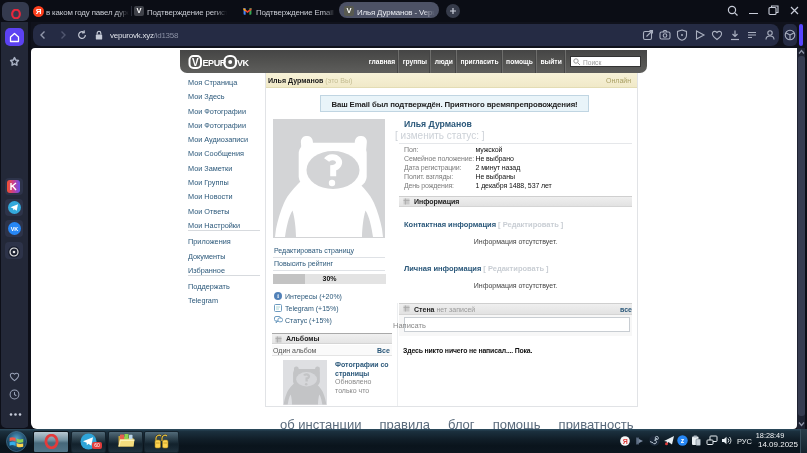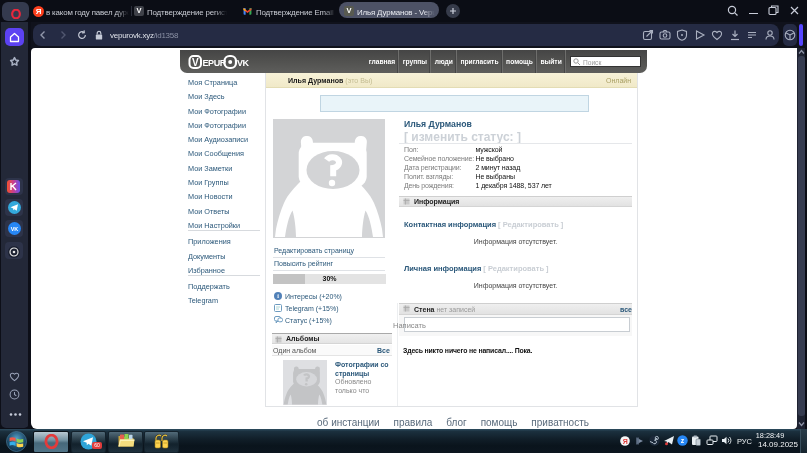--- a/index.html
+++ b/index.html
@@ -223,24 +223,25 @@
 <div class="mi">Избранное</div>
 <div class="msep"></div>
 <div class="mi">Поддержать</div>
 <div class="mi">Telegram</div>
 </div>
 
 <div class="abs" style="left:265px;top:73px;width:373px;height:333.5px;background:#fff;border:1px solid #e1e3e6;border-top:none"></div>
 <div class="abs" style="left:397px;top:303px;width:1px;height:103px;background:#eceef0"></div>
 
 <div class="abs" style="left:266px;top:73px;width:371px;height:15px;background:linear-gradient(180deg,#f7f2d8 0%,#f0e9c8 100%);border-bottom:1px solid #e3dcb4"></div>
-<div class="abs" style="left:288px;top:76.5px;font-size:7.1px;font-weight:bold;color:#1a1a1a">Илья Дурманов <span style="font-weight:normal;color:#c3bc92">(это Вы)</span></div>
+<div class="abs" style="left:268px;top:76.5px;font-size:7.1px;font-weight:bold;color:#1a1a1a">Илья Дурманов <span style="font-weight:normal;color:#c3bc92">(это Вы)</span></div>
 <div class="abs" style="left:606px;top:77px;font-size:7px;color:#a89e62">Онлайн</div>
 
 <div class="abs" style="left:320px;top:95px;width:269px;height:17px;background:#e9f4f9;border:1px solid #c0d5e2"></div>
+<div class="abs" style="left:320px;top:99.5px;width:269px;text-align:center;font-size:7.8px;font-weight:bold;color:#222;letter-spacing:-0.1px">Ваш Email был подтверждён. Приятного времяпрепровождения!</div>
 
 <svg class="abs" style="left:273px;top:119px" width="112" height="119" viewBox="0 0 112 119">
 <rect width="112" height="119" fill="#d3d4d6"></rect>
 <rect x="28.3" y="17" width="12" height="22" rx="5.5" fill="#fff" transform="rotate(-5 34.3 28)"></rect>
 <rect x="81.4" y="17" width="12" height="22" rx="5.5" fill="#fff" transform="rotate(5 87.4 28)"></rect>
 <rect x="25.7" y="23.7" width="68" height="44.5" rx="11" fill="#fff"></rect>
 <path d="M28,62 C22,68 15,75 11,84 C7.5,92 4.5,102 3,110 L2,118 L12,118 C13.5,108 15.5,98 19.5,91.5 C21.5,98 22.8,108 23,118 L89,118 C89.2,108 90.5,98 92.5,91.5 C96.5,98 98.5,108 100,118 L110,118 L109,110 C107.5,102 104.5,92 101,84 C97,75 90,68 84,62 Z" fill="#fff"></path>
 <ellipse cx="60" cy="51" rx="26.5" ry="19" fill="#d3d4d6"></ellipse>
 <path d="M53.6,41 A6.6,5.4 0 1 1 60.2,48.9 L60.2,57.2" stroke="#fff" stroke-width="6" fill="none"></path>
 <circle cx="59" cy="64" r="3.2" fill="#fff"></circle>
@@ -290,21 +291,21 @@
 <path d="M28,62 C22,68 15,75 11,84 C7.5,92 4.5,102 3,110 L2,118 L12,118 C13.5,108 15.5,98 19.5,91.5 C21.5,98 22.8,108 23,118 L89,118 C89.2,108 90.5,98 92.5,91.5 C96.5,98 98.5,108 100,118 L110,118 L109,110 C107.5,102 104.5,92 101,84 C97,75 90,68 84,62 Z" fill="#c3c4c6"></path>
 <ellipse cx="60" cy="51" rx="26.5" ry="19" fill="#d6d7da"></ellipse>
 <path d="M53.6,41 A6.6,5.4 0 1 1 60.2,48.9 L60.2,57.2" stroke="#c3c4c6" stroke-width="6" fill="none"></path>
 <circle cx="59" cy="64" r="3.2" fill="#c3c4c6"></circle>
 </g>
 </svg>
 <div class="abs" style="left:335px;top:361px;width:58px;font-size:7px;font-weight:bold;color:#2B587A;line-height:8.5px">Фотографии со страницы</div>
 <div class="abs" style="left:335px;top:378px;width:58px;font-size:7px;color:#888;line-height:8.5px">Обновлено только что</div>
 
 <div class="abs" style="left:404px;top:118.5px;font-size:8.7px;font-weight:bold;color:#2B587A">Илья Дурманов</div>
-<div class="abs" style="left:404px;top:130px;font-size:12px;font-weight:bold;color:#ccd1d7">[ изменить статус: ]</div>
+<div class="abs" style="left:395px;top:130px;font-size:10px;font-weight:normal;color:#ccd1d7">[ изменить статус: ]</div>
 <div class="abs" style="left:399px;top:142.5px;width:233px;height:1px;background:#e5e7ea"></div>
 <div class="abs" id="fields" style="left:404px;top:144.5px;font-size:7px;letter-spacing:-0.1px;line-height:9.2px;color:#7c7c7c">
 <div><span class="fl">Пол:</span><span class="fv">мужской</span></div>
 <div><span class="fl">Семейное положение:</span><span class="fv">Не выбрано</span></div>
 <div><span class="fl">Дата регистрации:</span><span class="fv">2 минут назад</span></div>
 <div><span class="fl">Полит. взгляды:</span><span class="fv">Не выбраны</span></div>
 <div><span class="fl">День рождения:</span><span class="fv">1 декабря 1488, 537 лет</span></div>
 </div>
 
 <div class="abs" style="left:399px;top:195.5px;width:233px;height:11.5px;background:linear-gradient(180deg,#efefef,#e2e2e2);border-top:1px solid #cfcfcf;border-bottom:1px solid #d4d4d4"></div>
@@ -323,21 +324,21 @@
       <rect x="0.5" y="0.5" width="6" height="6" fill="#c9c9c9"></rect>
       <path d="M0.5 2.5 H6.5 M2.5 0.5 V6.5" stroke="#aaa" stroke-width="0.8"></path>
     </svg>
 <div class="abs" style="left:414px;top:305.5px;font-size:7px;color:#999"><b style="color:#222">Стена</b> нет записей</div>
 <div class="abs" style="left:620px;top:305.5px;font-size:7px;font-weight:bold;color:#2B587A">все</div>
 <div class="abs" style="left:399px;top:315px;width:233px;height:21px;background:#f7f7f7"></div>
 <div class="abs" style="left:404px;top:317px;width:226px;height:14.5px;background:#fff;border:1px solid #c8cdd2"></div>
 <div class="abs" style="left:393px;top:321px;font-size:7.5px;color:#888">Написать</div>
 <div class="abs" style="left:403px;top:346.5px;font-size:6.9px;letter-spacing:-0.15px;font-weight:bold;color:#111">Здесь никто ничего не написал.... Пока.</div>
 
-<div class="abs" style="left:280px;top:416.5px;width:346px;text-align:center;font-size:10px;color:#5a6b7c;white-space:pre">об инстанции     правила     блог     помощь     приватность</div>
+<div class="abs" style="left:280px;top:416.5px;width:346px;text-align:center;font-size:13px;color:#5a6b7c;white-space:pre">об инстанции     правила     блог     помощь     приватность</div>
 
 <div class="abs" style="left:797px;top:48px;width:10px;height:381px;background:#1e2231"></div>
 <div class="abs" style="left:798px;top:56px;width:7px;height:360px;background:#363c50;border-radius:3px"></div>
 <svg class="abs" style="left:798px;top:49px" width="7" height="6" viewBox="0 0 7 6">
       <path d="M1 4.5 L3.5 1.5 L6 4.5" fill="none" stroke="#8f95a8" stroke-width="1.2"></path>
     </svg>
 <svg class="abs" style="left:798px;top:421px" width="7" height="6" viewBox="0 0 7 6">
       <path d="M1 1.5 L3.5 4.5 L6 1.5" fill="none" stroke="#8f95a8" stroke-width="1.2"></path>
     </svg>
 

